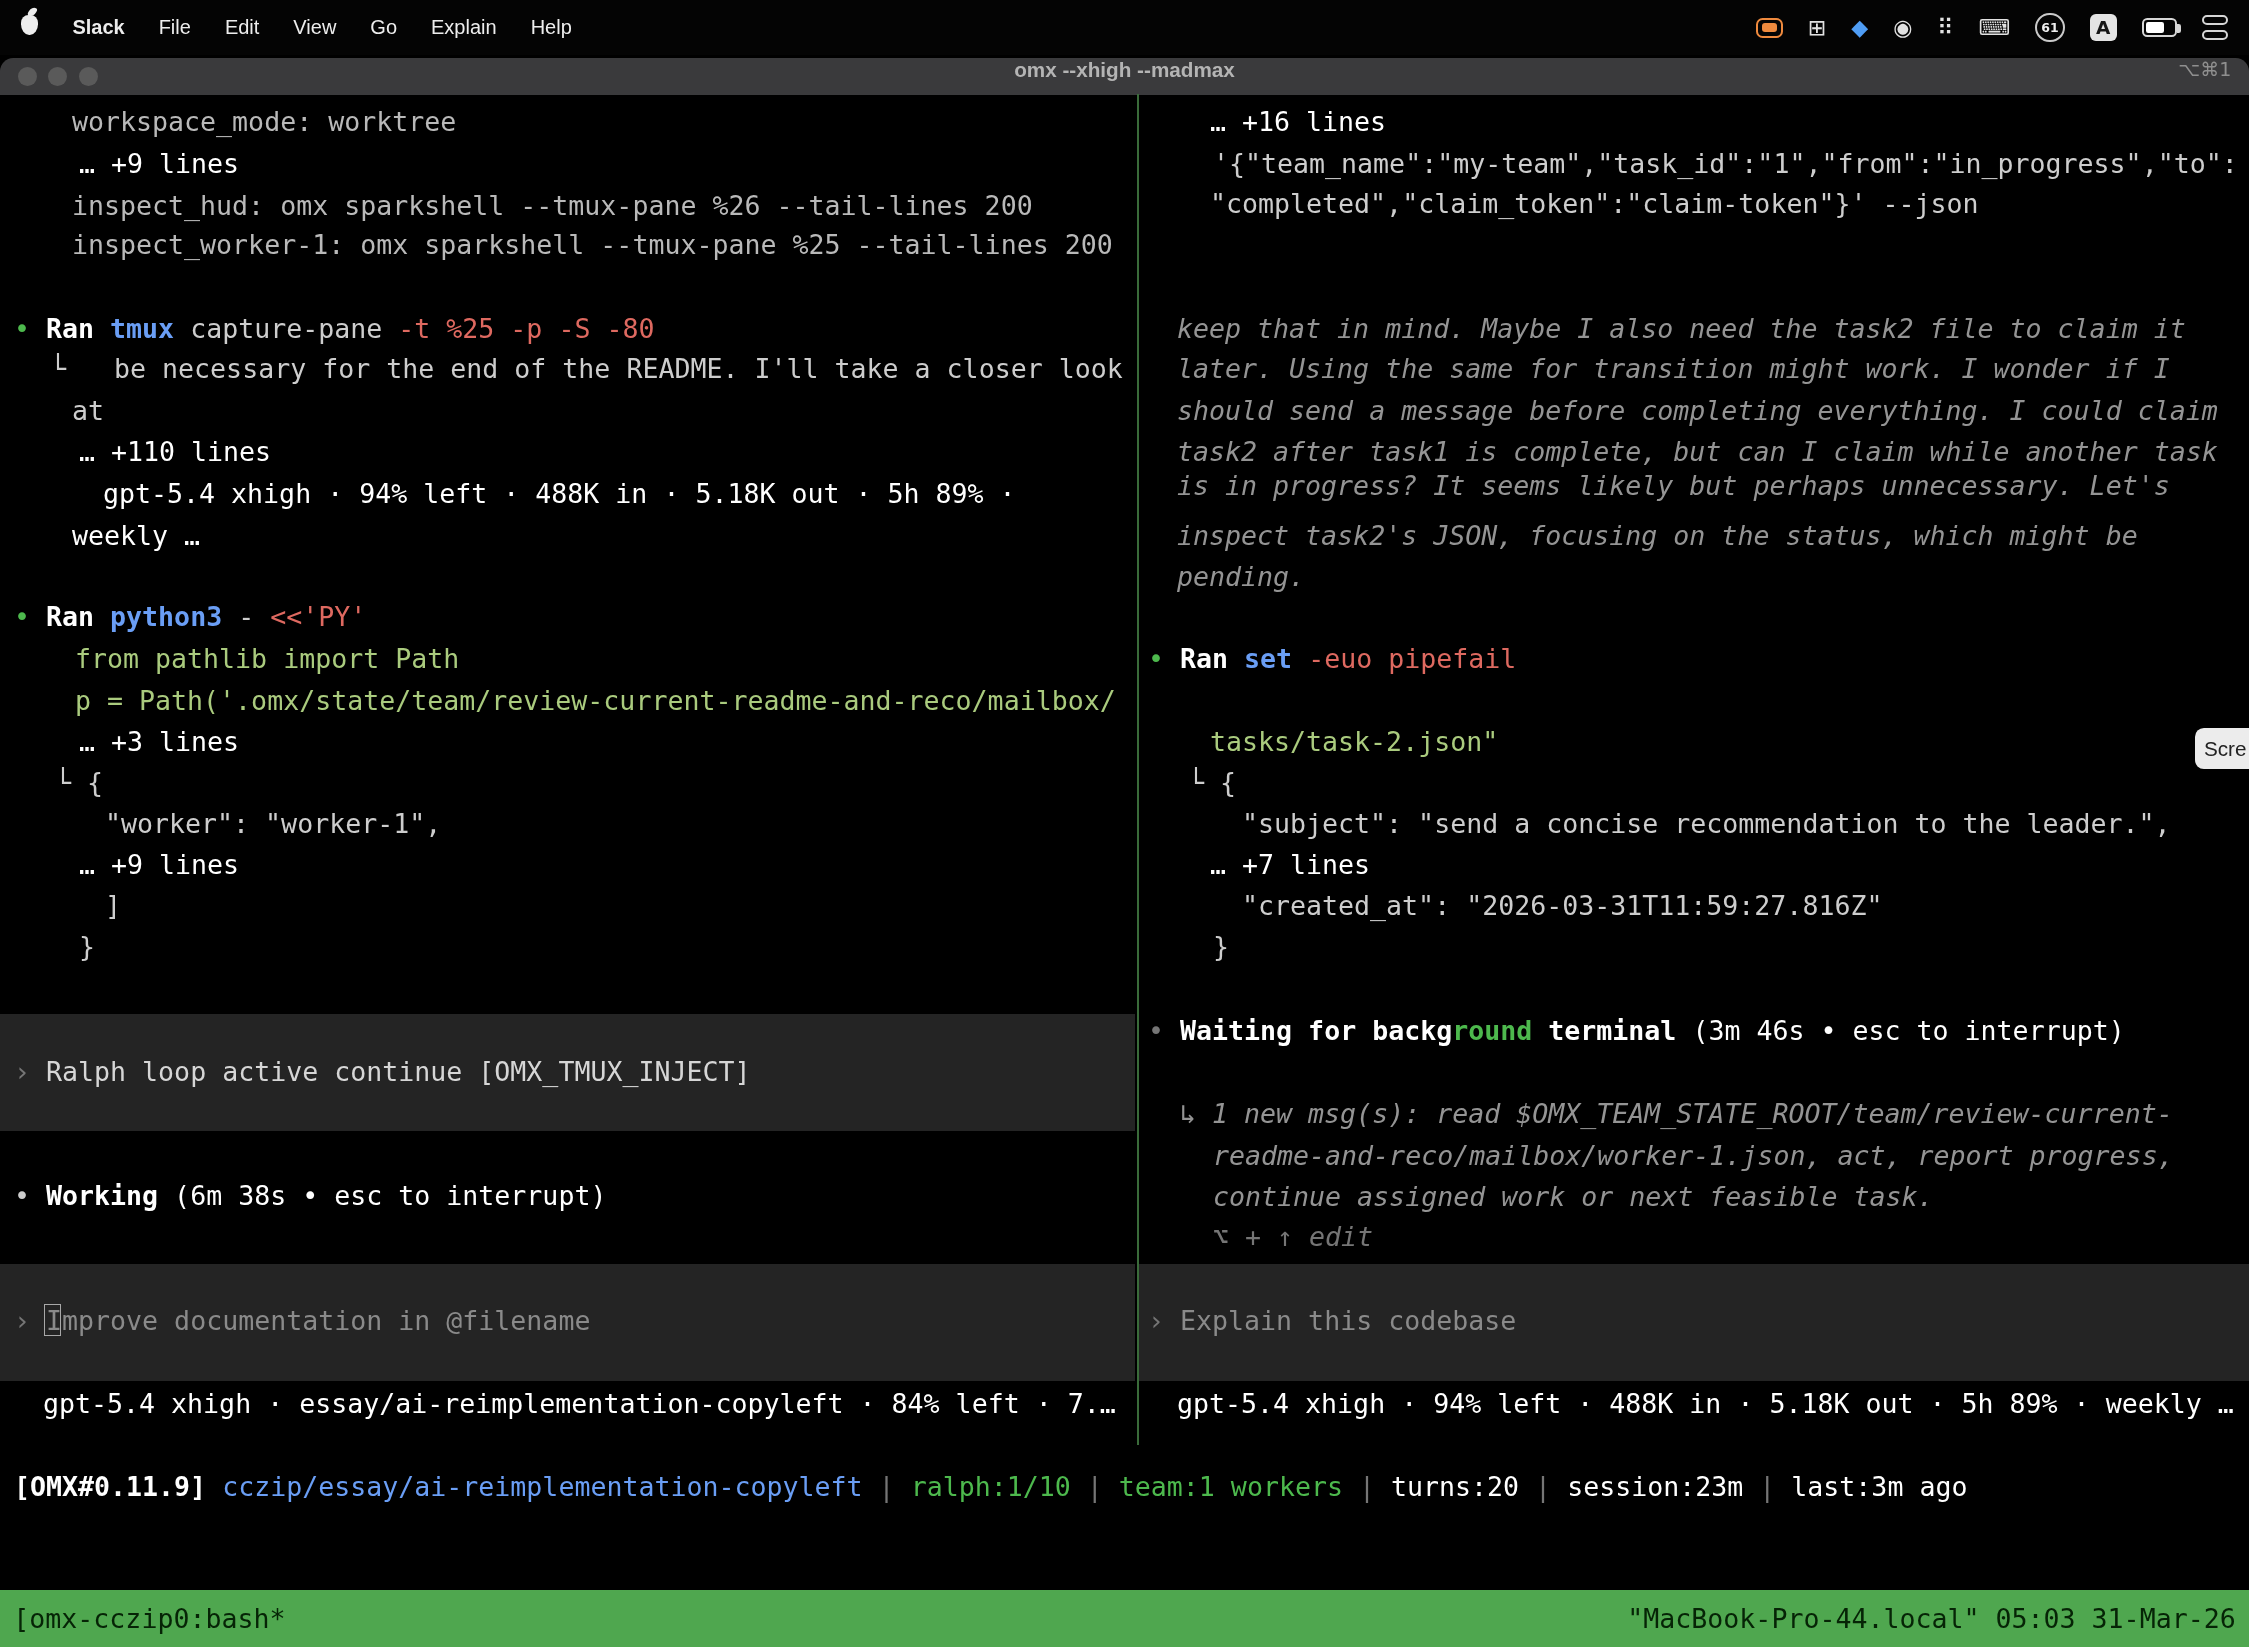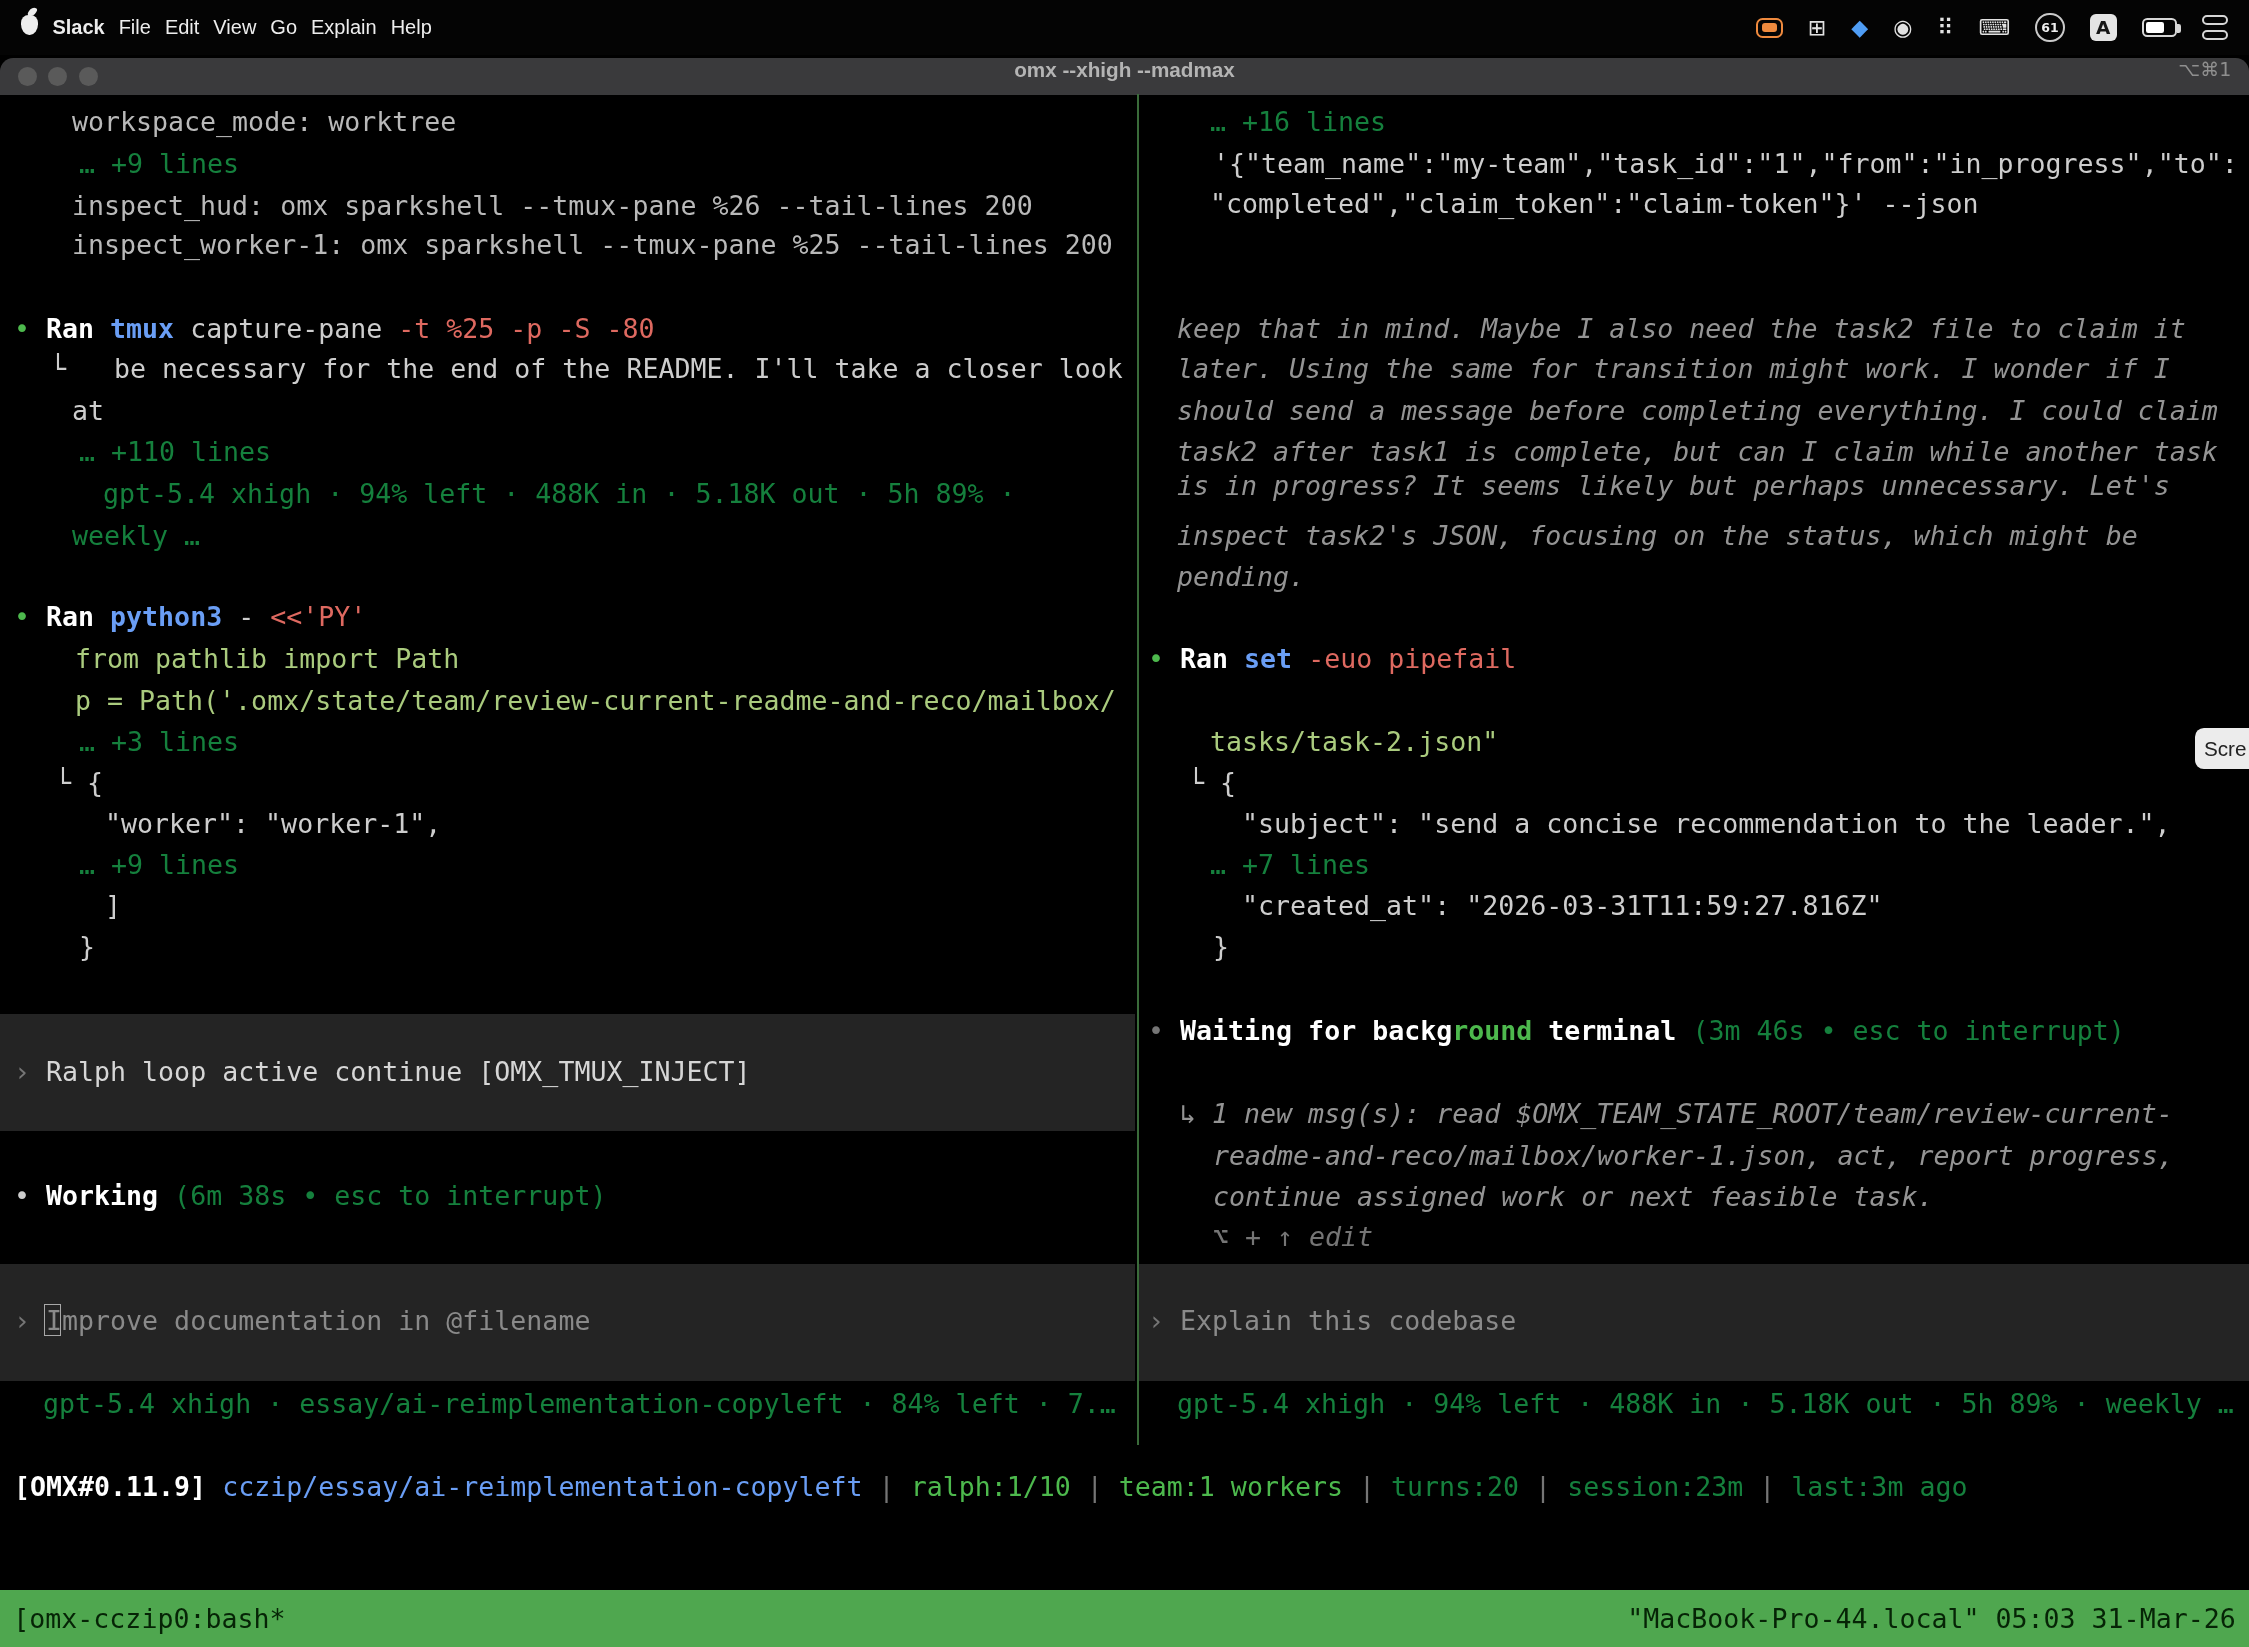--- a/index.html
+++ b/index.html
@@ -3,21 +3,21 @@
 <meta charset="utf-8">
 <style>
   * { margin:0; padding:0; box-sizing:border-box; }
   html,body { width:2250px; height:1648px; background:#000; overflow:hidden; }
   .screen { position:absolute; inset:0; background:#000; }
 
   
   .menubar { position:absolute; top:0; left:0; right:0; height:55px; background:#040404;
              display:flex; align-items:center; justify-content:space-between; padding:0 20.7px;
              font-family:"Liberation Sans",sans-serif; color:#ededed; }
-  .mb-left { display:flex; align-items:center; gap:14px; font-size:20px; }
+  .mb-left { display:flex; align-items:center; gap:34px; font-size:20px; }
   .mb-app { font-weight:700; }
   .mb-item { cursor:default; }
   .apple-logo { position:relative; display:inline-block; width:17.7px; height:20.7px; background:#ededed;
                 border-radius:42% 42% 46% 46% / 38% 38% 52% 52%; }
   .apple-logo::before { content:""; position:absolute; top:-8px; left:8px; width:7.4px; height:9.6px;
                         background:#ededed; border-radius:70% 30% 70% 30%; transform:rotate(28deg); }
   .mb-right { display:flex; align-items:center; gap:25px; }
   .mi { display:inline-flex; align-items:center; justify-content:center;
         font-family:"DejaVu Sans",sans-serif; font-size:22px; color:#e2e2e2; }
   .mi.blue { color:#4f9df5; }
@@ -41,21 +41,21 @@
   .wtitle { position:absolute; left:0; right:0; top:0; height:37px; line-height:37px; text-align:center;
             color:#b4b4b4; font:600 20.7px "Liberation Sans",sans-serif; }
   .wshort { position:absolute; right:17.7px; top:0; height:37px; line-height:37px; color:#8f8f8f;
             font:19px "DejaVu Sans",sans-serif; }
 
   
   .line { position:absolute; white-space:pre; height:41px;
           font:26.6px/41px "DejaVu Sans Mono","DejaVu Sans",monospace; color:#cdcdcd; }
   .fg   { color:#cdcdcd; }
   .fg2  { color:#b9b9b9; }
-  .dim  { color:#15803d; }
+  .dim  { color:#ffffff; }
   .dim2 { color:#757575; }
   .grn  { color:#4db94d; }
   .boldw{ color:#ffffff; font-weight:700; }
   .boldg{ color:#4db94d; font-weight:700; }
   .cmd  { color:#6a9ef5; font-weight:700;margin-top:20px; }
   .arg  { color:#de6960; }
   .code { color:#aacb7e; }
   .str  { color:#aacb7e; }
   .it   { font-style:italic; color:#949494; }
   .path { color:#6a9ef5; }

